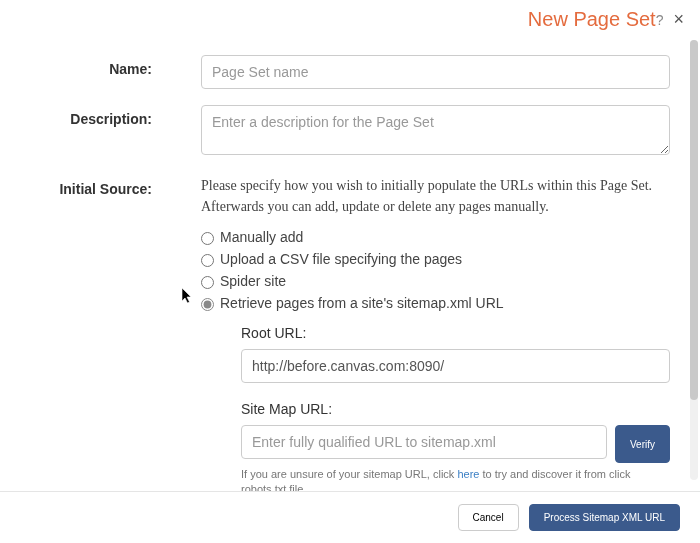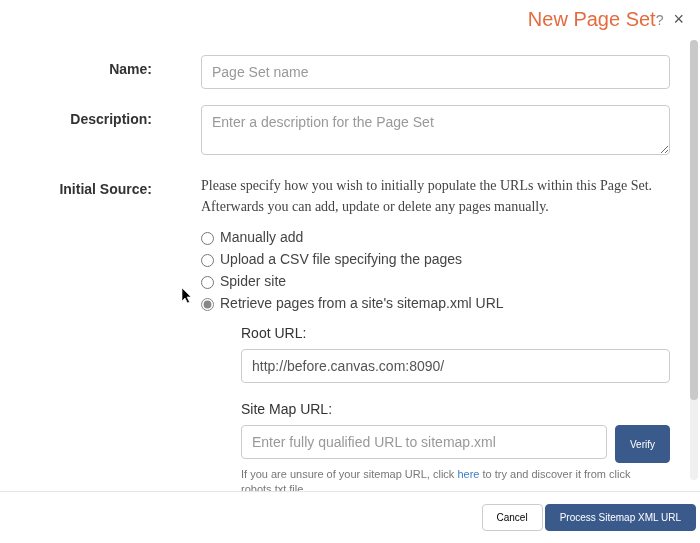--- a/index.html
+++ b/index.html
@@ -159,24 +159,24 @@
   }
   .hint {
     font-size: 11px;
     color: #777;
     margin-top: 4px;
     line-height: 1.4;
   }
   .hint a { color: #3b7fc4; text-decoration: none; cursor: pointer; }
   .dialog-footer {
     border-top: 1px solid #e5e5e5;
-    padding: 12px 4px;
+    padding: 12px 20px;
     display: flex;
     justify-content: flex-end;
-    gap: 2px;
+    gap: 10px;
   }
   .sub-block { margin-bottom: 14px; }
 </style>
 </head>
 <body>
 
 <div class="dialog">
 
   <div class="dialog-header">
     <div class="dialog-title">New Page Set</div>

